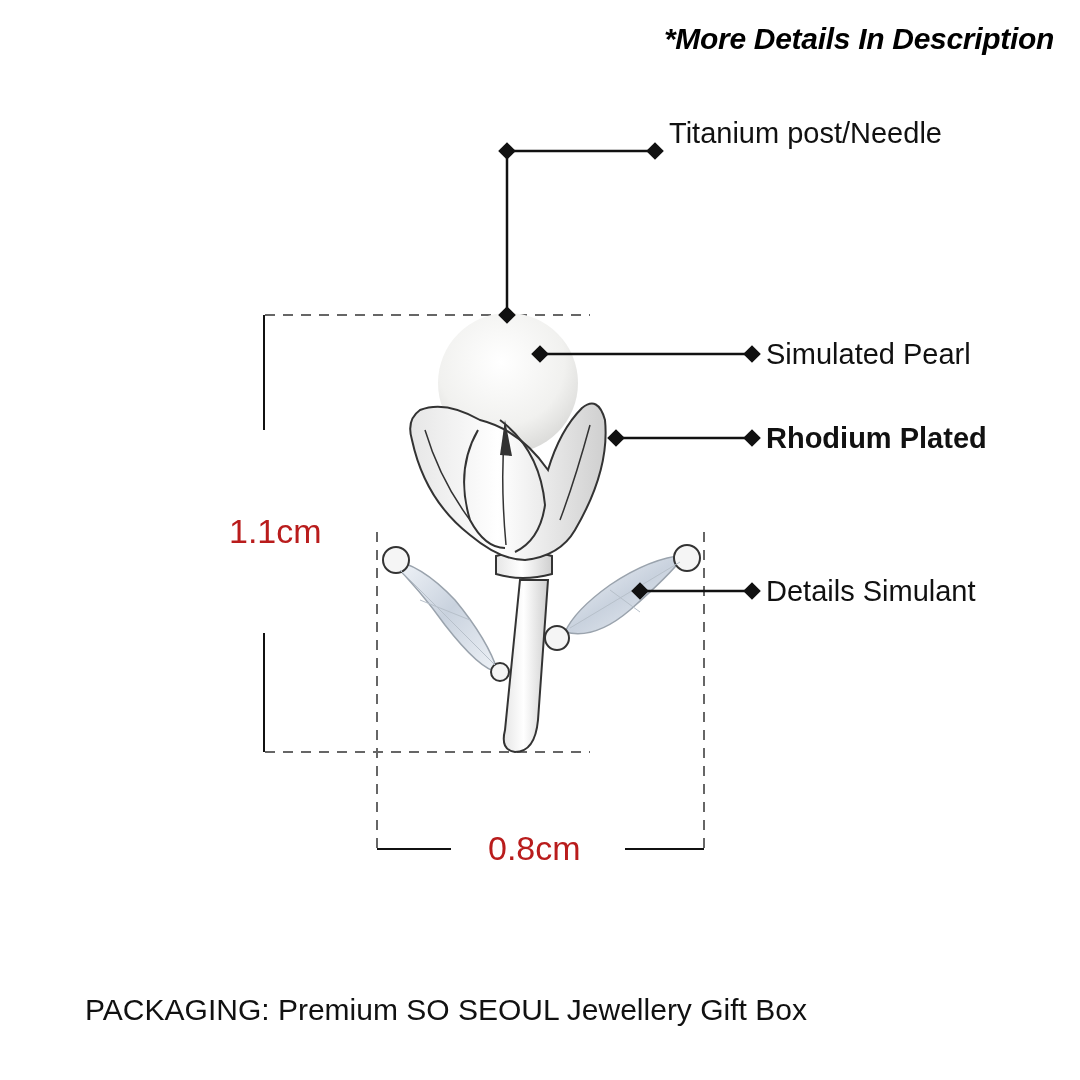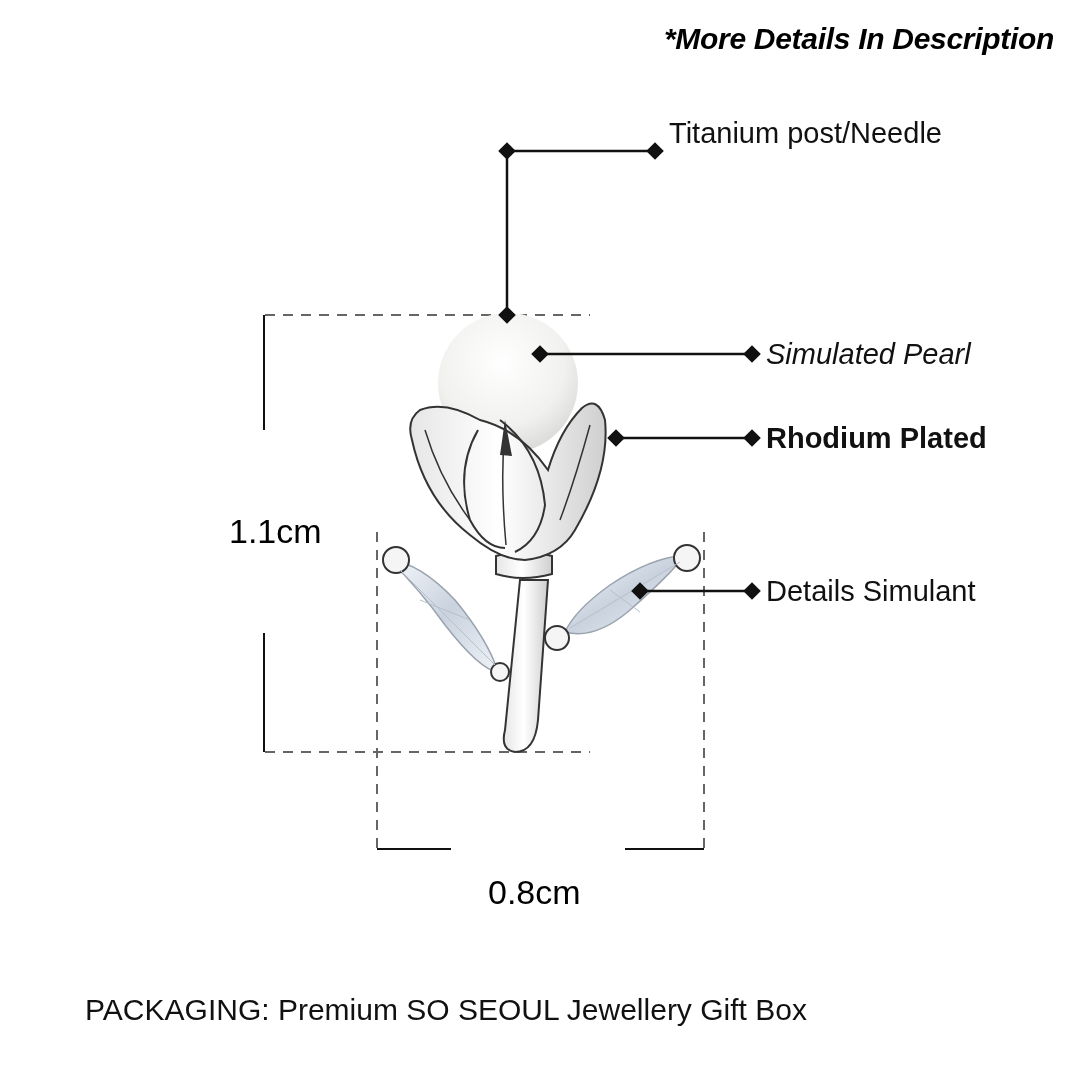--- a/index.html
+++ b/index.html
@@ -7,21 +7,21 @@
       width: 1080px; height: 1080px; background: #ffffff; position: relative; overflow: hidden;
       font-family: "Liberation Sans", "DejaVu Sans", sans-serif; color: #111;
     }
     .abs { position: absolute; }
     .top-note {
       right: 26px; top: 22px; font-size: 30px; font-weight: bold; font-style: italic; color: #000;
       letter-spacing: -0.3px;
       text-align: center;
     }
     .callout-label { font-size: 29px; color: #111; line-height: 38px; white-space: nowrap; }
-    .dim-label { font-size: 34px; color: #000000; white-space: nowrap; }
+    .dim-label { font-size: 34px; color: #b91c1c; white-space: nowrap; }
     .packaging { left: 0; width: 892px; text-align: center; top: 993px; font-size: 30px; color: #111; }
     svg.overlay { position: absolute; left: 0; top: 0; }
   </style>
 </head>
 <body>
 
 <div class="abs top-note">*More Details In Description</div>
 
 <svg class="overlay" width="1080" height="1080" viewBox="0 0 1080 1080">
   <defs>
@@ -109,20 +109,20 @@
 
     <line x1="640" y1="591" x2="752" y2="591"></line>
     <rect x="635" y="586" width="10" height="10" transform="rotate(45 640 591)"></rect>
     <rect x="747" y="586" width="10" height="10" transform="rotate(45 752 591)"></rect>
   </g>
 </svg>
 
 <div class="abs callout-label" style="left:669px; top:114px;">
   <div>Titanium post/Needle</div>
 </div>
-<div class="abs callout-label" style="left:766px; top:335px;font-style:italic;">Simulated Pearl</div>
+<div class="abs callout-label" style="left:766px; top:335px;">Simulated Pearl</div>
 <div class="abs callout-label" style="left:766px; top:419px;font-weight:bold;">Rhodium Plated</div>
 <div class="abs callout-label" style="left:766px; top:572px;">Details Simulant</div>
 
 <div class="abs dim-label" style="left:229px; top:512px;">1.1cm</div>
-<div class="abs dim-label" style="left:488px; top:829px;margin-top:44px;">0.8cm</div>
+<div class="abs dim-label" style="left:488px; top:829px;">0.8cm</div>
 
 <div class="abs packaging">PACKAGING: Premium SO SEOUL Jewellery Gift Box</div>
 
 </body></html>

